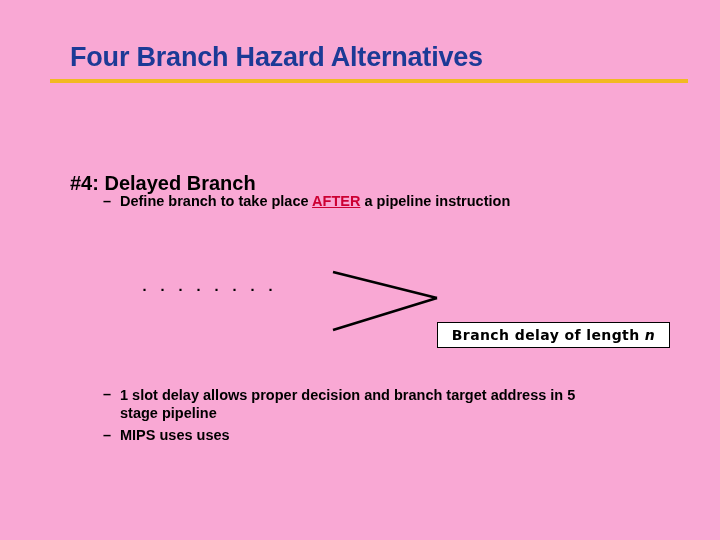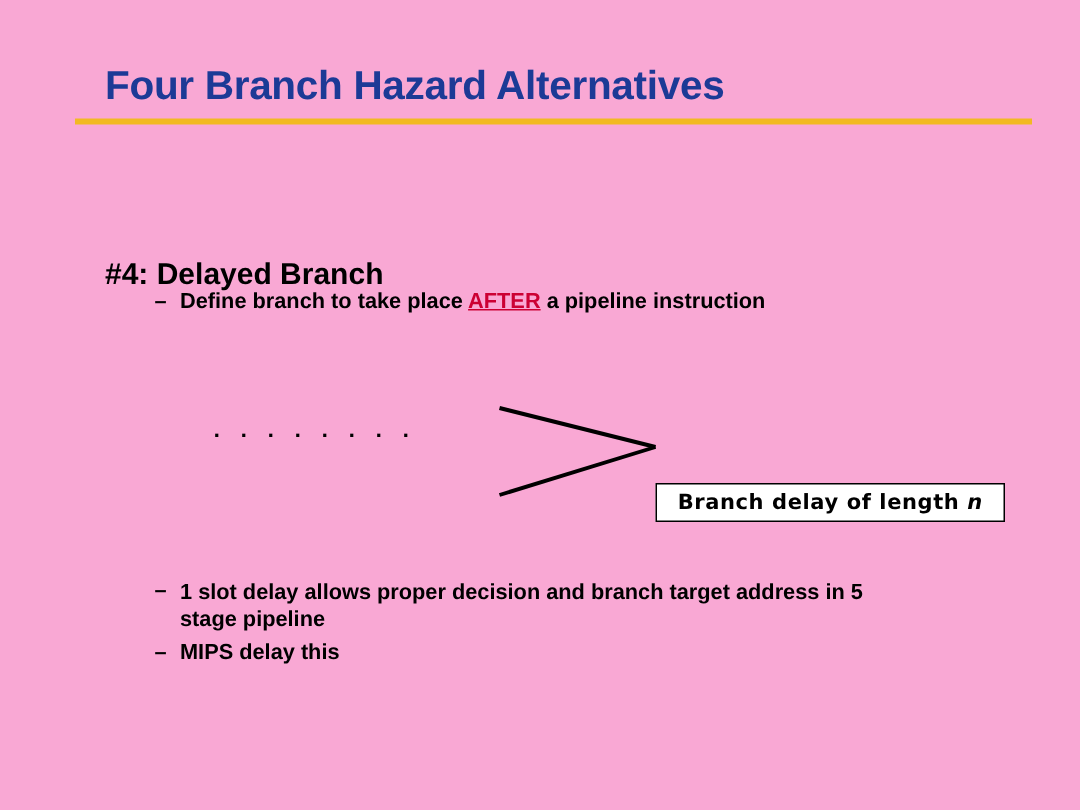--- a/index.html
+++ b/index.html
@@ -184,16 +184,16 @@
     <span class="callout-text"><span>Branch delay of length </span><i>n</i></span>
   </div>
 
   <div class="bullet b-slot">
     <span class="dash">–</span>
     <span class="btext">1 slot delay allows proper decision and branch target address in 5 stage pipeline</span>
   </div>
 
   <div class="bullet b-mips">
     <span class="dash">–</span>
-    <span class="btext">MIPS delay this</span>
+    <span class="btext">MIPS uses uses</span>
   </div>
 
 </div>
 
 </body></html>

